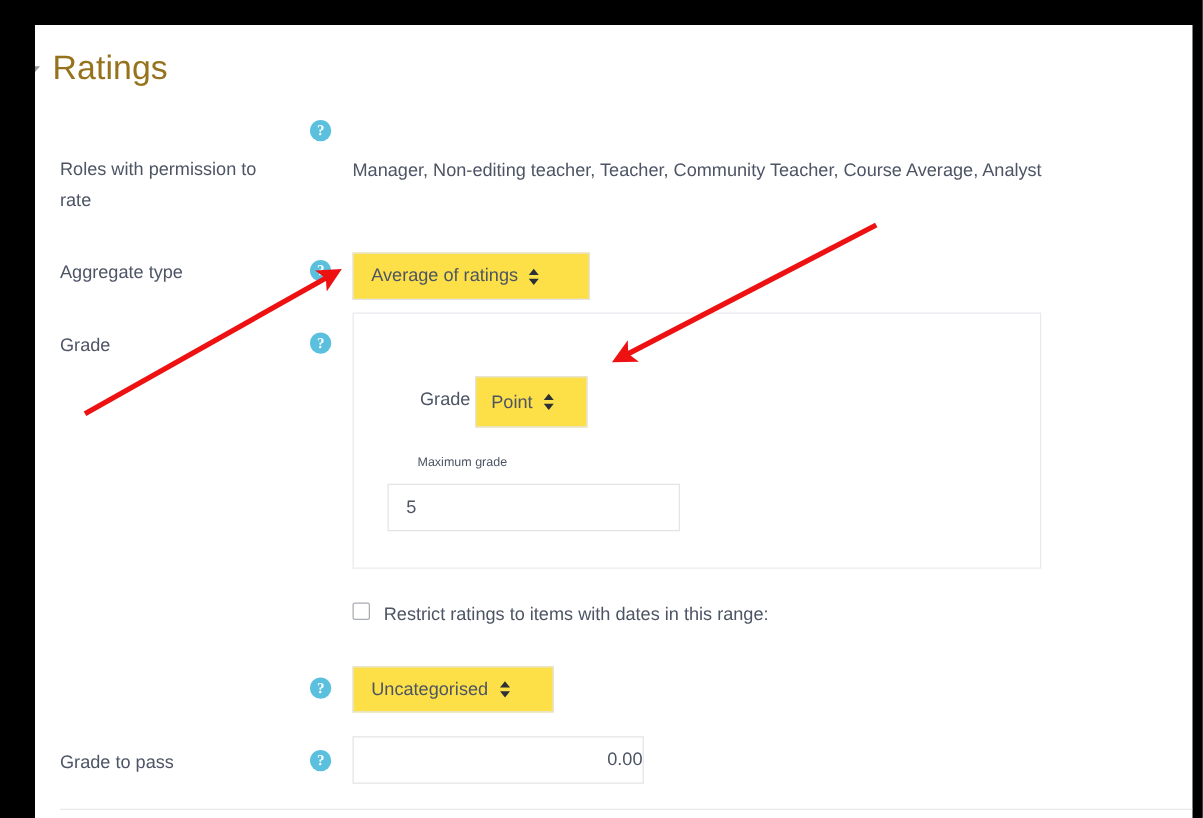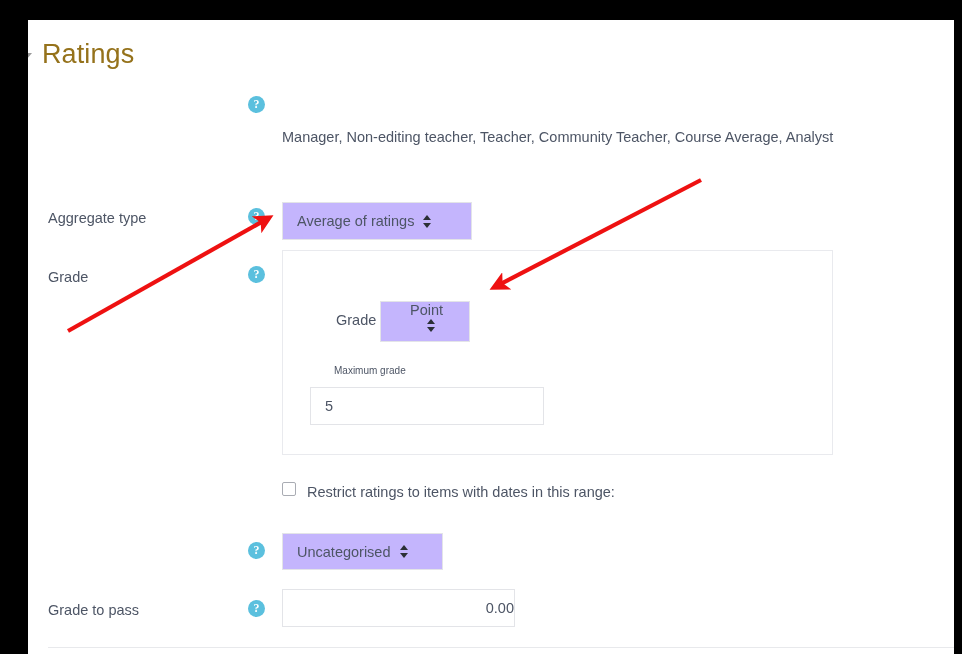--- a/index.html
+++ b/index.html
@@ -101,21 +101,21 @@
     color: #4d5565;
     line-height: 22px;
     white-space: nowrap;
   }
 
   
   .sel {
     position: absolute;
     box-sizing: border-box;
     border: 1px solid #e3e4e8;
-    background: #c4b5fd;
+    background: #fde047;
     display: flex;
     align-items: center;
     padding: 0 11px 0 14px;
     font-size: 14.5px;
     color: #4d5565;
     cursor: pointer;
     white-space: nowrap;
   }
   .sel .sel-label { flex: none; }
   .sel .updown {
@@ -231,36 +231,37 @@
 <div id="frame">
 
   <div id="page">
 
     <div id="section-header">
       <span class="collapse-caret"></span>
       <span id="section-title">Ratings</span>
     </div>
 
     <div class="help-icon" style="left:220px; top:76px;">?</div>
+    <div class="row-label" style="top:104px;">Roles with permission to rate</div>
     <div class="static-value" style="left:254px; top:106px;">Manager, Non-editing teacher, Teacher, Community Teacher, Course Average, Analyst</div>
 
     <div class="row-label" style="top:186px;">Aggregate type</div>
     <div class="help-icon" style="left:220px; top:188px;">?</div>
     <div class="sel" style="left:254px; top:182px; width:190px; height:38px;">
       <span class="sel-label">Average of ratings</span>
       <span class="updown"></span>
     </div>
 
     <div class="row-label" style="top:245px;">Grade</div>
     <div class="help-icon" style="left:220px; top:246px;">?</div>
 
     <div id="scale-box"></div>
 
     <div id="scale-type-label">Grade</div>
-    <div class="sel" style="left:352px; top:281px; width:90px; height:41px; padding:0 9px 0 12px;flex-direction:column;">
+    <div class="sel" style="left:352px; top:281px; width:90px; height:41px; padding:0 9px 0 12px;">
       <span class="sel-label">Point</span>
       <span class="updown"></span>
     </div>
 
     <div id="max-grade-label">Maximum grade</div>
     <input class="txt" style="left: 282px; top: 367px; width: 234px; height: 38px;" value="5">
 
     <div id="restrict-row">
       <span class="cbox"></span>
       <span id="restrict-label">Restrict ratings to items with dates in this range:</span>

